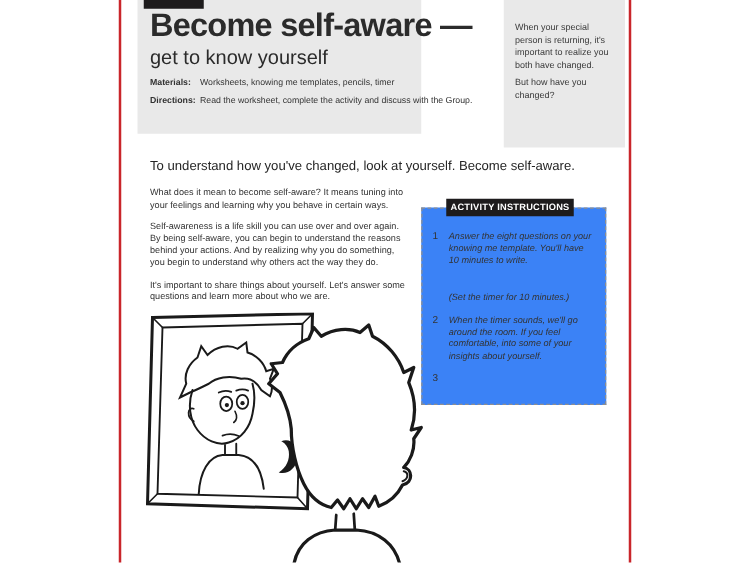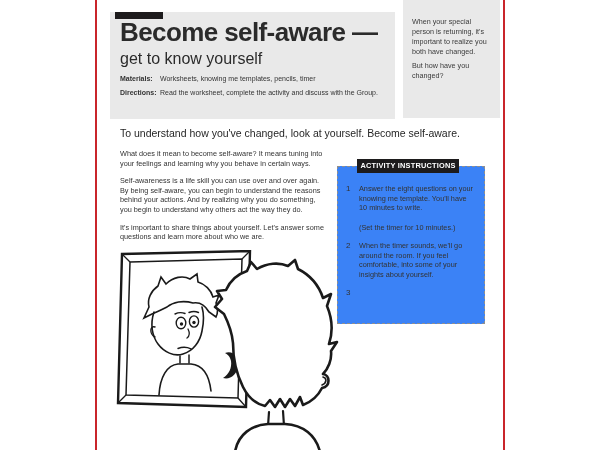--- a/index.html
+++ b/index.html
@@ -5,21 +5,21 @@
   html,body { margin:0; padding:0; }
   body {
     width:600px; height:450px; position:relative; overflow:hidden;
     background:#ffffff; font-family:"Liberation Sans", sans-serif; color:#2e2e2e;
   }
   .vline { position:absolute; top:0; bottom:0; width:2px; background:var(--accent-red,#c9252b); }
   #vline-left  { left:95px; }
   #vline-right { left:503px; }
 
   
-  #header-panel { position:absolute; left:110px; top:12px; width:285px; height:107px; background:var(--panel-gray,#e9e9e9); }
+  #header-panel { position:absolute; left:110px; top:0; width:227px; height:107px; background:var(--panel-gray,#e9e9e9); }
   #header-tab   { position:absolute; left:5px; top:0; width:48px; height:7px; background:var(--bar-black,#1d1b1c); }
   #doc-title    { position:absolute; left:10px; top:5px; font-size:26px; font-weight:bold; color:#2b2b2b; letter-spacing:-0.6px; white-space:nowrap; }
   #doc-subtitle { position:absolute; left:10px; top:38px; font-size:16px; color:#2b2b2b; white-space:nowrap; }
   .meta-row   { position:absolute; left:10px; font-size:7px; color:#333; white-space:nowrap; }
   #meta-materials  { top:63px; }
   #meta-directions { top:77px; }
   .meta-label { display:inline-block; width:40px; font-weight:bold; }
 
   
   #sidebar-panel { position:absolute; left:403px; top:0; width:97px; height:118px; background:var(--panel-gray,#e9e9e9); }
@@ -34,22 +34,22 @@
   
   #activity-box { position:absolute; left:337px; top:166px; width:146px; height:156px; border:1px dashed #8f8f8f; background:#3b82f6; }
   #activity-header {
     position:absolute; left:19px; top:-8px; width:102px; height:14px;
     background:var(--bar-black,#1d1b1c); color:#fff; font-size:7.4px; font-weight:bold;
     text-align:center; line-height:14px; letter-spacing:0.2px; white-space:nowrap;
   }
   #activity-steps { position:absolute; left:8px; top:17px; width:130px; }
   .step      { display:flex; margin-bottom:9px; font-size:7.3px; line-height:9.5px; color:#333; }
   .step-num  { width:13px; font-size:8px; flex:none; }
-  .step-body { flex:1; }
-  .step-note { margin-top:10px; }
+  .step-body { flex:1;font-style:italic; }
+  .step-note { margin-top:20px; }
 
   
   #illustration { position:absolute; left:105px; top:250px; width:245px; height:200px; }
   #illustration svg { display:block; }
 </style>
 </head>
 <body>
 
 <div class="vline" id="vline-left"></div>
 <div class="vline" id="vline-right"></div>

